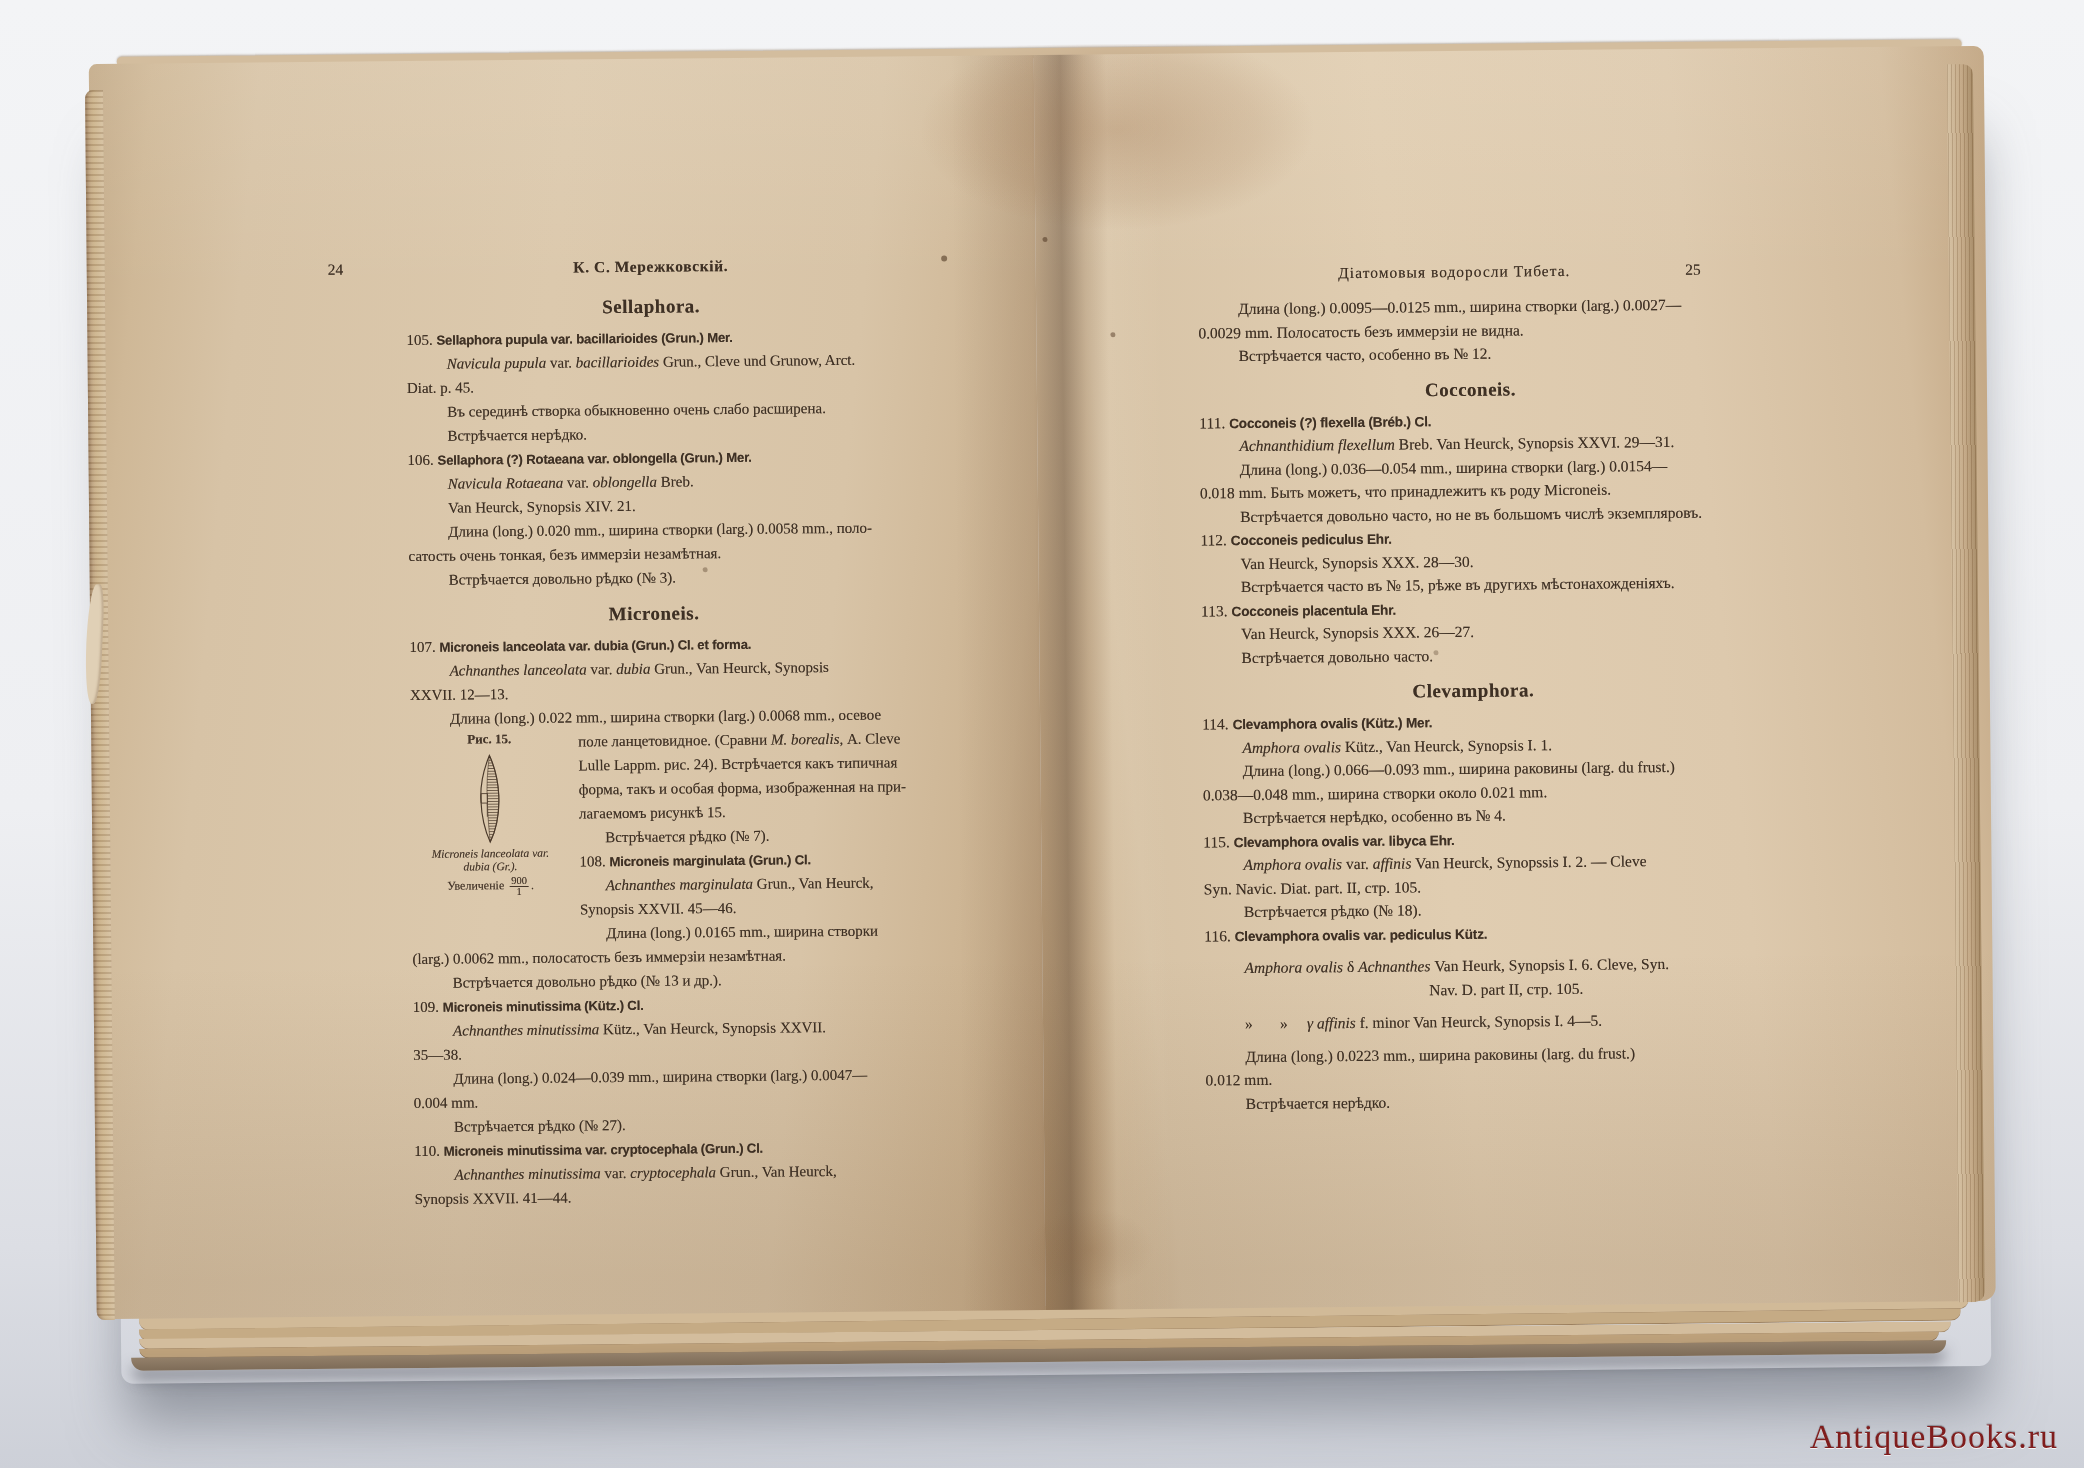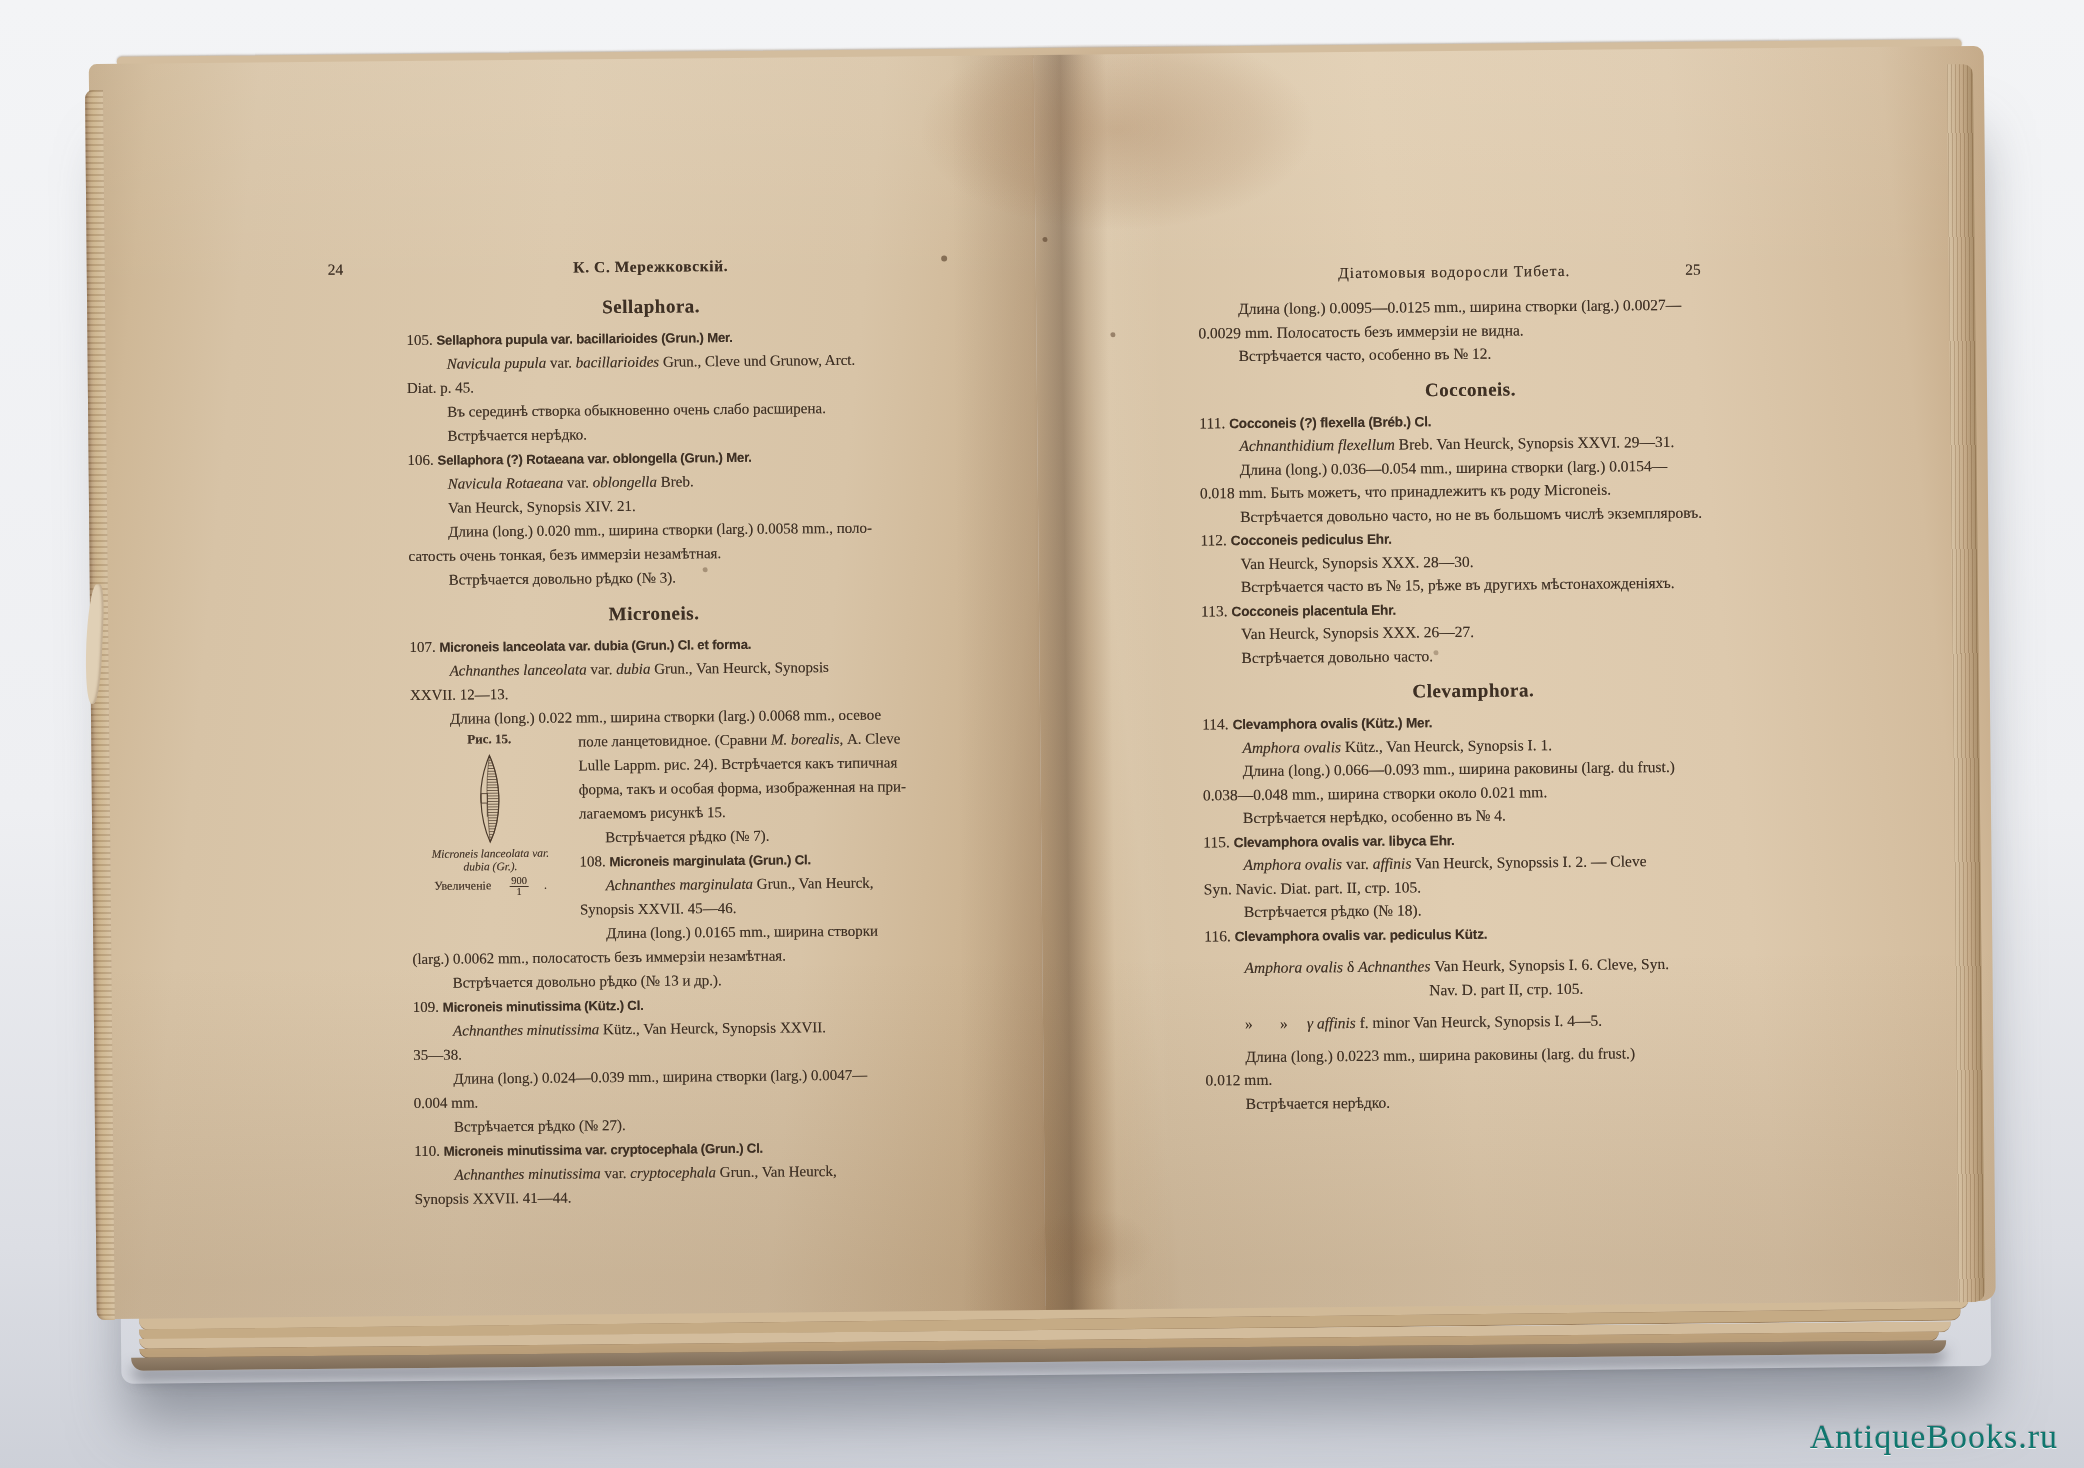--- a/index.html
+++ b/index.html
@@ -118,29 +118,29 @@
 
   
   .diatom-fig{
     float:left;width:158px;height:216px;margin:0;padding:0;
     text-align:center;color:#45362a;
   }
   .fig-cap-top{font-size:13px;font-weight:bold;line-height:18px;}
   .diatom-fig svg{display:block;margin:5px auto 3px;}
   .fig-cap{font-size:11.5px;font-style:italic;line-height:13px;}
   .fig-mag{font-size:12px;line-height:15px;margin-top:3px;}
-  .frac{display:inline-block;vertical-align:-6px;text-align:center;line-height:10px;font-size:10.5px;margin:0 15px;}
+  .frac{display:inline-block;vertical-align:-6px;text-align:center;line-height:10px;font-size:10.5px;margin:0 2px;}
   .frac .num{display:block;border-bottom:1px solid #45362a;padding:0 2px;}
   .frac .den{display:block;}
 
   
   .watermark{
     position:absolute;right:26px;bottom:12px;
     font-family:"Liberation Serif","DejaVu Serif",serif;
-    font-size:34px;letter-spacing:1px;color:#0f766e;
+    font-size:34px;letter-spacing:1px;color:#7f1d1d;
     text-shadow:0 1px 0 rgba(255,255,255,0.75),0 -1px 1px rgba(70,70,80,0.45);
     text-align:right;
   }
 </style>
 </head>
 <body>
 
 <div class="scene">
   <div class="book">
     <div class="book-shadow"></div>

